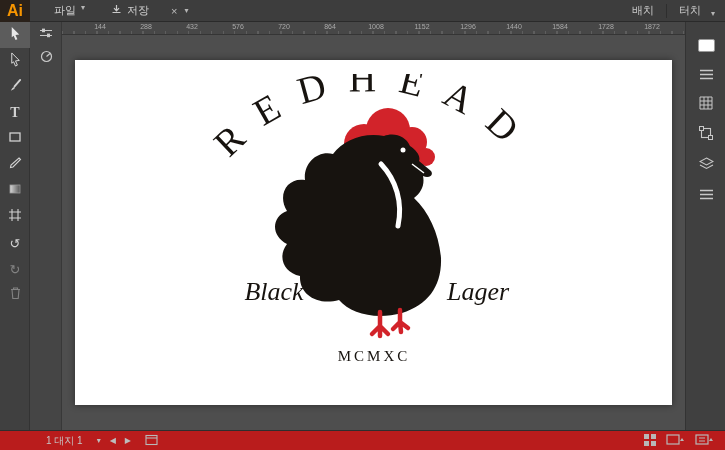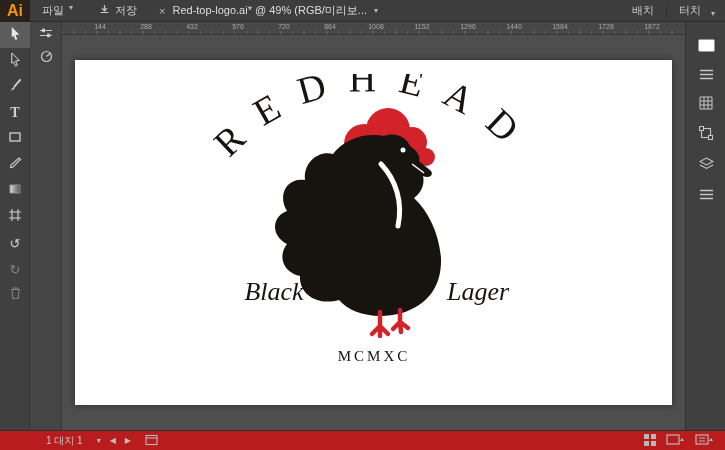--- a/index.html
+++ b/index.html
@@ -6,21 +6,21 @@
   html,body { width:725px; height:450px; overflow:hidden; }
   body { font-family:"Liberation Sans", sans-serif; background:#3c3c3c; position:relative; }
   .app { position:absolute; inset:0; }
 
   
   .topbar { position:absolute; left:0; top:0; width:725px; height:22px;
             background:#3d3d3d; border-bottom:1px solid #2a2a2a;
             display:flex; align-items:center; color:#cfcfcf; font-size:11px; }
   .ai-logo { width:30px; height:22px; background:#2a211a; color:#f79500;
              font-weight:bold; font-size:16px; display:flex; align-items:center; justify-content:center; }
-  .menu-item { margin-left:12px; display:flex; gap:5px; cursor:default; }
+  .menu-item { margin-left:24px; display:flex; gap:5px; cursor:default; }
   .dd { font-size:8px; color:#b5b5b5; }
   .save-group { margin-left:26px; display:flex; align-items:center; gap:5px; }
   .doc-tab { margin-left:22px; display:flex; align-items:center; gap:7px; color:#dedede; }
   .doc-tab .close { color:#bbbbbb; font-size:11px; }
   .topbar-right { margin-left:auto; display:flex; align-items:flex-end; gap:10px; margin-right:10px; color:#c9c9c9; }
   .vdiv { width:1px; height:14px; background:#2e2e2e; margin:0 2px; }
 
   
   .toolbar { position:absolute; left:0; top:22px; width:30px; height:408px;
              background:#404040; border-right:1px solid #333333; z-index:3; }
@@ -76,21 +76,20 @@
     <div class="save-group">
       <span>
         <svg width="11" height="11" viewBox="0 0 11 11">
             <path d="M5.5 1 V6 M3 4.2 L5.5 6.8 L8 4.2 M1.5 8.5 H9.5" stroke="#c9c9c9" stroke-width="1.2" fill="none"></path>
           </svg>
       </span>
       <span>저장</span>
     </div>
     <div class="doc-tab">
       <span class="close">×</span>
-      <span>Red-top-logo.ai* @ 49% (RGB/미리보...</span>
       <span class="dd">▾</span>
     </div>
     <div class="topbar-right">
       <span>배치</span>
       <span class="vdiv"></span>
       <span>터치</span>
       <span class="dd">▾</span>
     </div>
   </div>
 

